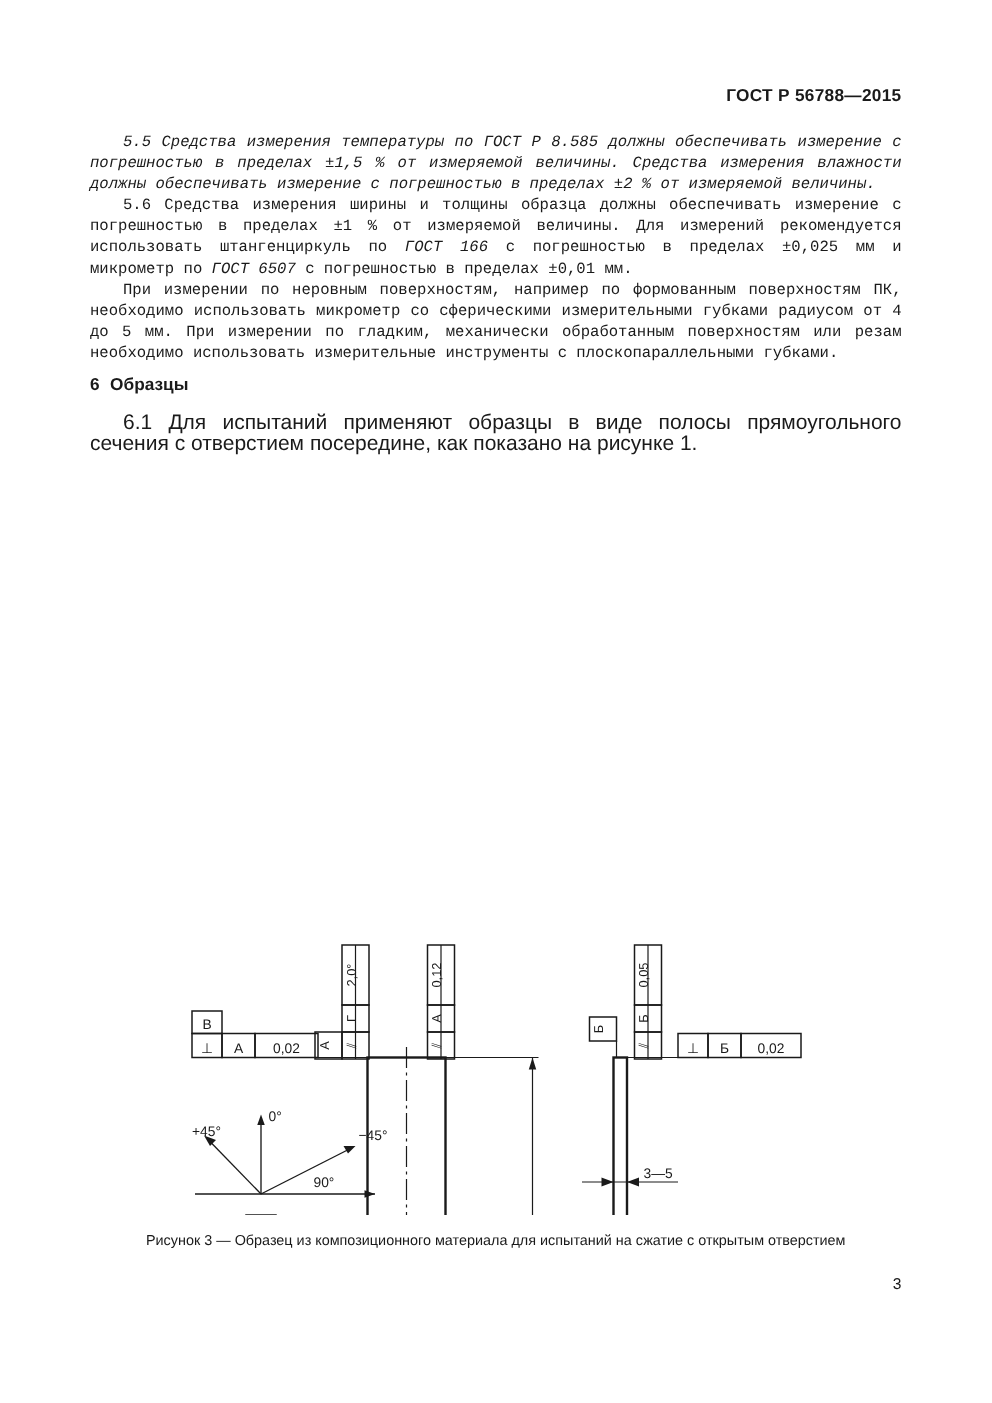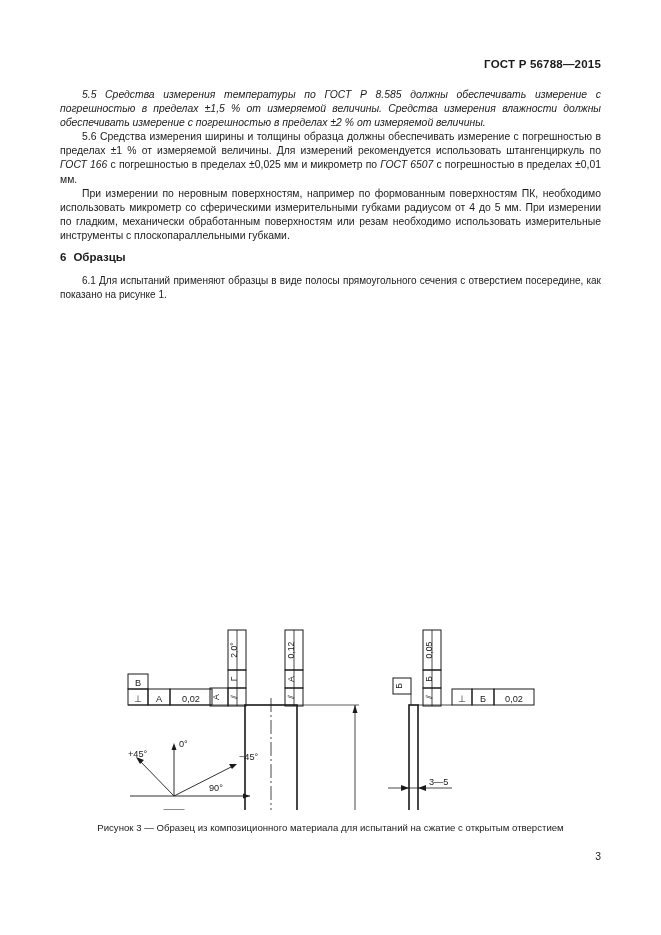--- a/index.html
+++ b/index.html
@@ -31,20 +31,21 @@
     letter-spacing: 0.2px;
   }
   .body-text {
     position: absolute;
     left: 60px;
     top: 88px;
     width: 541px;
     font-size: 10.4px;
     line-height: 14.1px;
     text-align: justify;
+    font-family: Liberation Mono, monospace;
   }
   .para {
     margin: 0 0 0 0;
     text-indent: 22px;
     text-align: justify;
   }
   .para.italic { font-style: italic; }
   .it { font-style: italic; }
   .section-head {
     position: absolute;
@@ -53,21 +54,21 @@
     font-size: 11.5px;
     font-weight: bold;
     text-align: right;
   }
   .sec-num { margin-right: 7px; }
   .para-61 {
     position: absolute;
     left: 60px;
     top: 274px;
     width: 541px;
-    font-size: 10px;
+    font-size: 14px;
     line-height: 14.1px;
     text-align: justify;
     text-indent: 22px;
   }
   .figure-wrap {
     position: absolute;
     left: 0;
     top: 310px;
     width: 661px;
     height: 500px;

